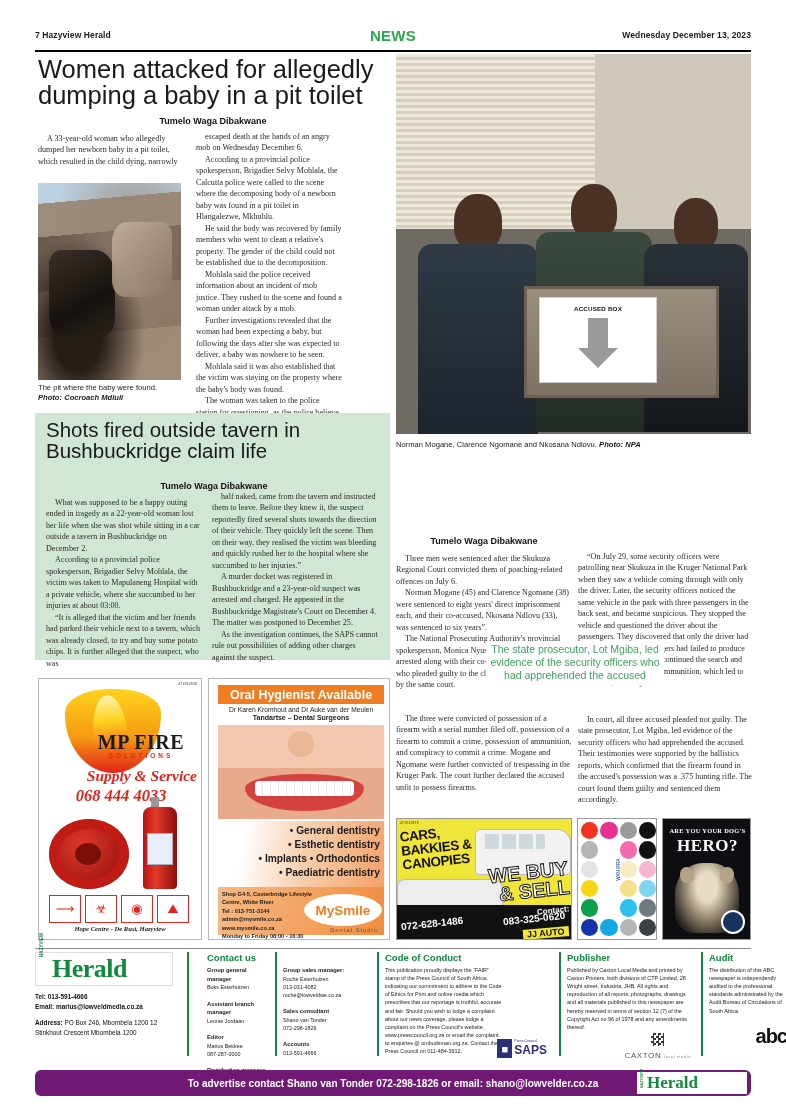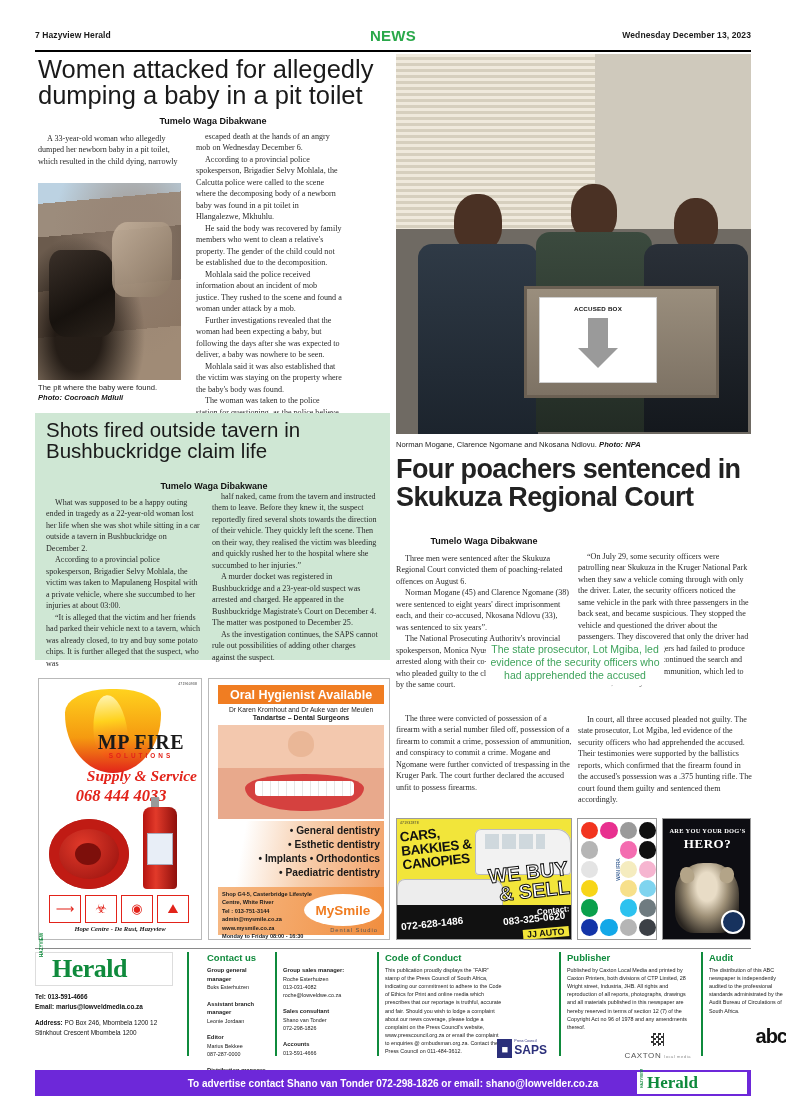--- a/index.html
+++ b/index.html
@@ -200,21 +200,21 @@
   #colorbar .grid { position:absolute; inset:3px; display:grid; grid-template-columns:repeat(4,1fr); grid-template-rows:repeat(6,1fr); gap:2px; }
   #colorbar .dot { border-radius:50%; width:100%; aspect-ratio:1/1; }
   #colorbar .ifra { position:absolute; left:20px; top:48px; width:40px; text-align:center;
     font-family:"Liberation Sans", sans-serif; font-size:4.6px; color:#0a3a7a; transform:rotate(-90deg); }
 
   
   #ad-dog { left:662px; top:818px; width:89px; height:122px; background:#0d0d12; border:1px solid #9b9b9b; overflow:hidden; }
   #ad-dog .t1 { position:absolute; left:0; top:8px; width:89px; text-align:center; color:#fff;
     font-family:"Liberation Serif", serif; font-weight:bold; font-size:6.4px; letter-spacing:.3px; }
   #ad-dog .t2 { position:absolute; left:0; top:17px; width:89px; text-align:center; color:#fff;
-    font-family:"Liberation Serif", serif; font-weight:bold; font-size:13px; letter-spacing:.5px; }
+    font-family:"Liberation Serif", serif; font-weight:bold; font-size:17px; letter-spacing:.5px; }
   #ad-dog .dog { position:absolute; left:12px; top:44px; width:64px; height:70px;
     background:radial-gradient(ellipse at 50% 34%,#e8dcc6 0 22%,#9d8f76 46%,#2a2520 80%); border-radius:44% 44% 30% 30%; }
   #ad-dog .dog:before, #ad-dog .dog:after { content:""; position:absolute; top:4px; width:14px; height:16px;
     background:#b3a488; border-radius:50% 50% 40% 40%; }
   #ad-dog .dog:before { left:5px; transform:rotate(-16deg); }
   #ad-dog .dog:after { right:5px; transform:rotate(16deg); }
   #ad-dog .badge { position:absolute; right:5px; bottom:5px; width:24px; height:24px; border-radius:50%;
     background:#17325e; border:2px solid #fff; }
 
   
@@ -248,21 +248,21 @@
   #f-conduct .fairlogo .small { font-size:3.6px; line-height:1.1; color:#2b2f7a; font-weight:normal; }
   #f-publisher .caxton { position:absolute; right:4px; bottom:2px; font-family:"Liberation Sans", sans-serif;
     font-size:8px; color:#555; letter-spacing:.6px; }
   #f-publisher .caxton i { font-size:4px; font-style:normal; color:#888; }
   #f-publisher .qr { position:absolute; left:92px; bottom:16px; width:13px; height:13px;
     background:repeating-conic-gradient(#333 0 25%,#fff 0 50%) 0 0/5px 5px; }
   #f-audit .abc { position:absolute; right:4px; bottom:14px; font-family:"Liberation Sans", sans-serif;
     font-weight:bold; font-size:20px; color:#111; letter-spacing:-1px; }
 
   
-  #banner { position:absolute; left:35px; top:1070px; width:716px; height:26px; background:#6d28d9; }
+  #banner { position:absolute; left:35px; top:1070px; width:716px; height:26px; background:#701a75;border-radius:6px; }
   #banner .txt { position:absolute; left:0; top:0; width:716px; height:26px; display:flex;
     align-items:center; justify-content:center; color:#fff; font-family:"Liberation Sans", sans-serif;
     font-weight:bold; font-size:10px; }
   #banner .logo { position:absolute; right:4px; top:2px; width:110px; height:22px; background:#fff;
     display:flex; align-items:center; }
   #banner .logo .vert { font-family:"Liberation Sans", sans-serif; font-size:3.6px; font-weight:bold;
     color:#0f8a3c; transform:rotate(-90deg); white-space:nowrap; width:10px; }
   #banner .logo .word { font-family:"Liberation Serif", serif; font-weight:bold; font-size:17px; color:#0f8a3c; }
 </style>
 </head>
@@ -335,24 +335,23 @@
         <div class="t">ACCUSED BOX</div>
         <div class="arrowbox"></div>
       </div>
     </div>
   </div>
   <div class="caption" id="s3-cap">
     <span>Norman Mogane, Clarence Ngomane and Nkosana Ndlovu.</span>
     <i>Photo: NPA</i>
   </div>
 
-  <div id="story3-title">Four poachers sentenced in Skukuza Regional Court</div>
   <div class="byline" id="story3-byline">Tumelo Waga Dibakwane</div>
   <div class="body-col" id="s3-c1">
-    <p>Three men were sentenced after the Skukuza Regional Court convicted them of poaching-related offences on August 6.</p>
+    <p>Three men were sentenced after the Skukuza Regional Court convicted them of poaching-related offences on July 6.</p>
     <p>Norman Mogane (45) and Clarence Ngomane (38) were sentenced to eight years' direct imprisonment each, and their co-accused, Nkosana Ndlovu (33), was sentenced to six years”.</p>
     <p>The National Prosecuting Authority's provincial spokesperson, Monica Nyuswa, said the three were arrested along with their co-accused, Lawrance Mnisi, who pleaded guilty to the charges and was sentenced by the same court.</p>
   </div>
   <div class="body-col" id="s3-c2">
     <p>“On July 29, some security officers were patrolling near Skukuza in the Kruger National Park when they saw a vehicle coming through with only the driver. Later, the security officers noticed the same vehicle in the park with three passengers in the back seat, and became suspicious. They stopped the vehicle and questioned the driver about the passengers. They discovered that only the driver had a permit; the three passengers had failed to produce any. The security officers continued the search and found a hunting rifle and ammunition, which led to the arrests,” said Nyuswa.</p>
   </div>
   <div id="pullquote">The state prosecutor, Lot Mgiba, led evidence of the security officers who had apprehended the accused</div>
   <div class="body-col" id="s3-c1b">
     <p>The three were convicted of possession of a firearm with a serial number filed off, possession of a firearm to commit a crime, possession of ammunition, and conspiracy to commit a crime. Mogane and Ngomane were further convicted of trespassing in the Kruger Park. The court further declared the accused unfit to possess firearms.</p>
   </div>

